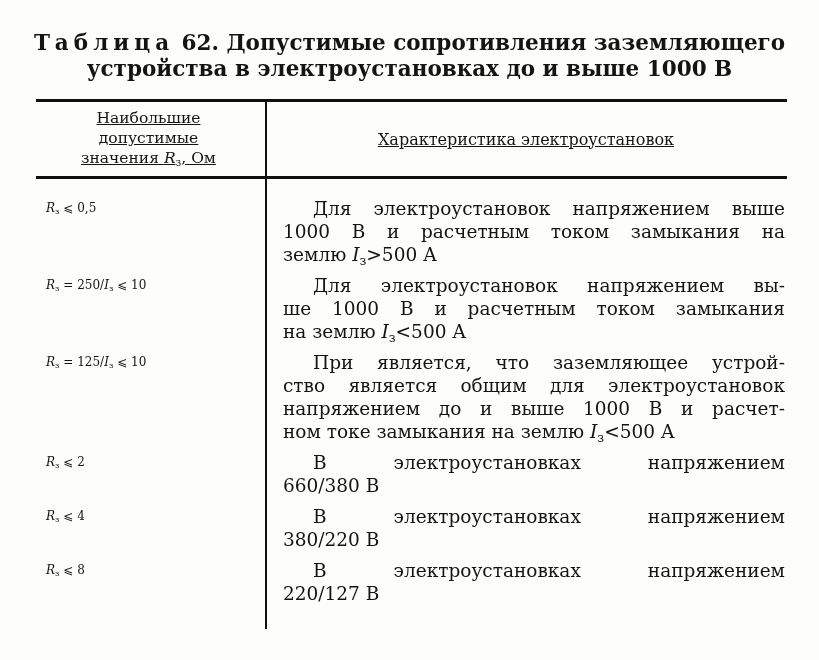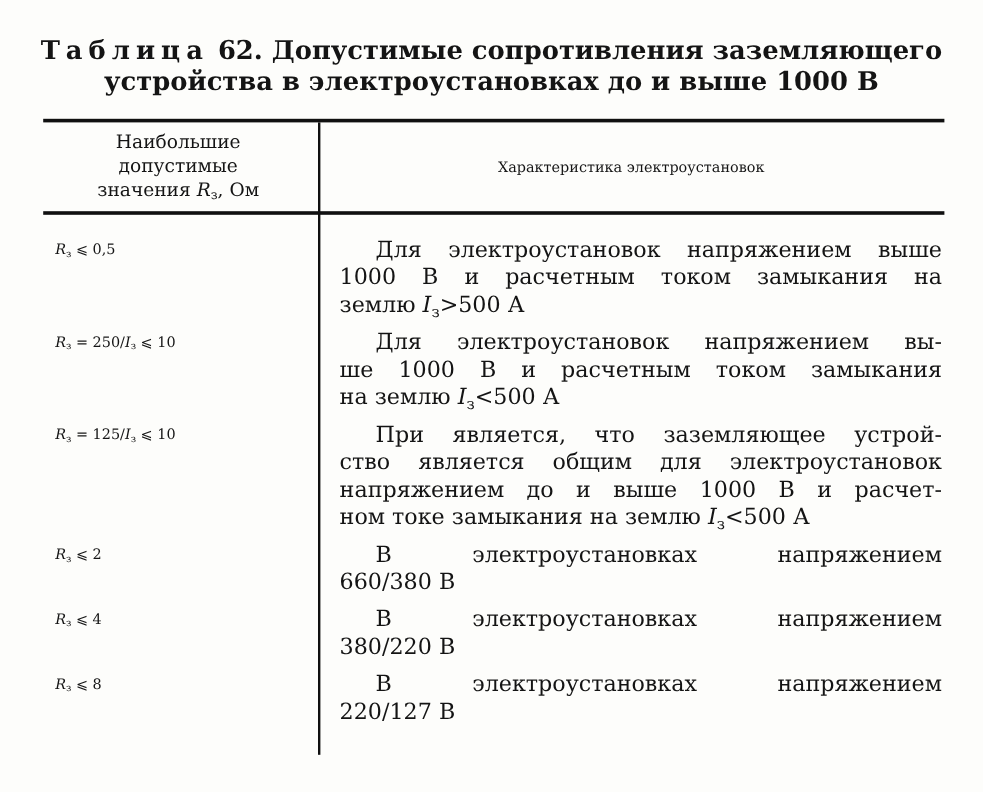--- a/index.html
+++ b/index.html
@@ -25,28 +25,29 @@
     padding-bottom:16px;
   }
   .vline{
     position:absolute;left:229px;top:0;bottom:0;width:2px;
     background:#101010;
   }
   .thead{
     display:flex;align-items:center;
     border-bottom:3px solid #101010;
     min-height:73px;
+    text-decoration:underline;
   }
   .hc1{
     width:229px;box-sizing:border-box;
     text-align:center;font-size:15.5px;line-height:20px;
     padding:6px 8px 8px 4px;
   }
   .hc2{
-    flex:1;text-align:center;font-size:12px;
+    flex:1;text-align:center;font-size:16px;
     padding:4px 10px;
   }
   .tbody{padding-top:18px;}
   .trow{display:flex;margin-bottom:8px;}
   .fcell{
     width:229px;box-sizing:border-box;
     padding-left:10px;font-size:12px;line-height:23px;
     white-space:nowrap;
   }
   .dcell{

